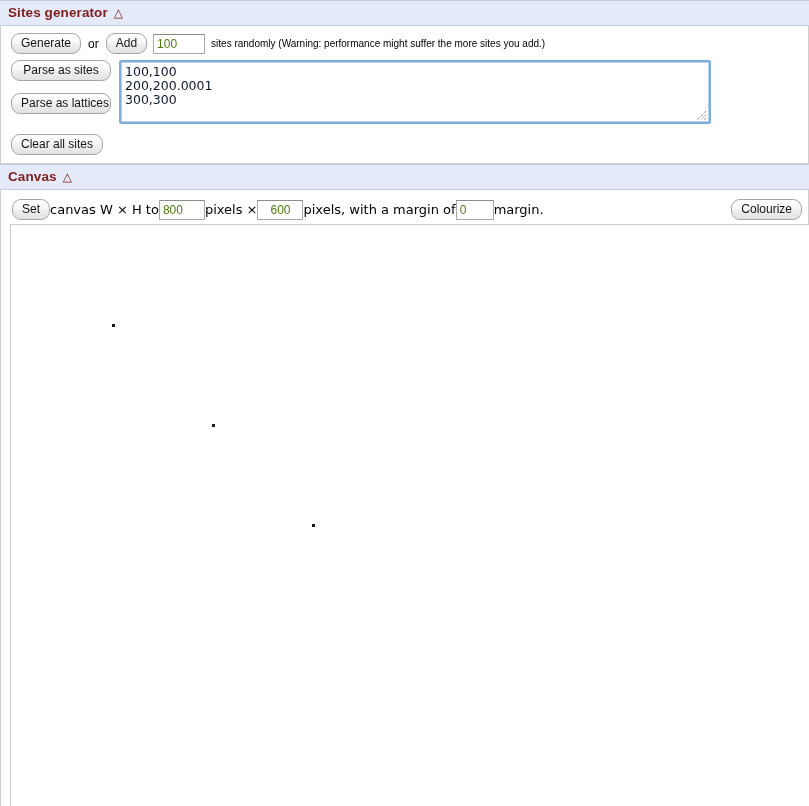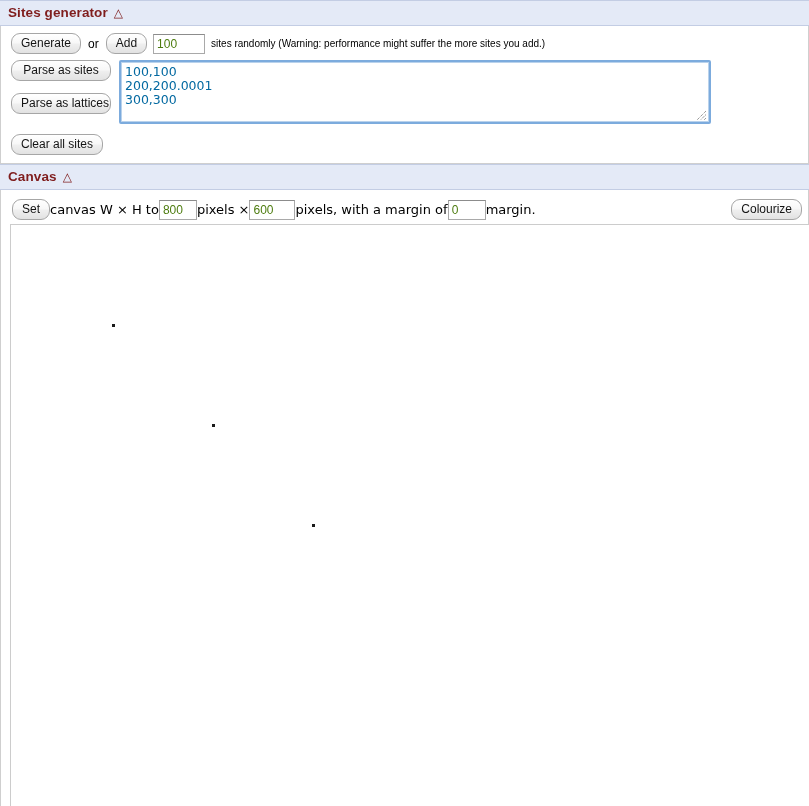--- a/index.html
+++ b/index.html
@@ -107,21 +107,21 @@
     position: relative;
     flex: 0 0 auto;
   }
   .sites-textarea {
     width: 580px;
     height: 54px;
     box-sizing: content-box;
     font-family: "DejaVu Sans", sans-serif;
     font-size: 12.5px;
     line-height: 14px;
-    color: #0369a1;
+    color: #0f172a;
     padding: 3px 4px;
     border: 2px solid #7cabdd;
     border-radius: 2px;
     outline: 1px solid #b9d2ec;
     outline-offset: -3px;
     background: #ffffff;
     resize: none;
     overflow: hidden;
     white-space: pre;
     display: block;
@@ -141,22 +141,22 @@
 
   
   .canvas-controls {
     display: flex;
     align-items: center;
     padding: 3px 0 4px 5px;
     font-family: "DejaVu Sans", "Liberation Sans", sans-serif;
     font-size: 13px;
   }
   .canvas-controls .spacer { flex: 1 1 auto; }
-  #canvas-w-input { width: 38px; }
-  #canvas-h-input { width: 46px; }
+  #canvas-w-input { width: 46px; }
+  #canvas-h-input { width: 46px; text-align: center; }
   #canvas-margin-input { width: 38px; }
 
   .canvas-stage {
     position: relative;
     margin: 0 0 0 3px;
     width: 802px;
     height: 640px;
     background: #ffffff;
     border: 1px solid #cccccc;
     border-bottom: none;

